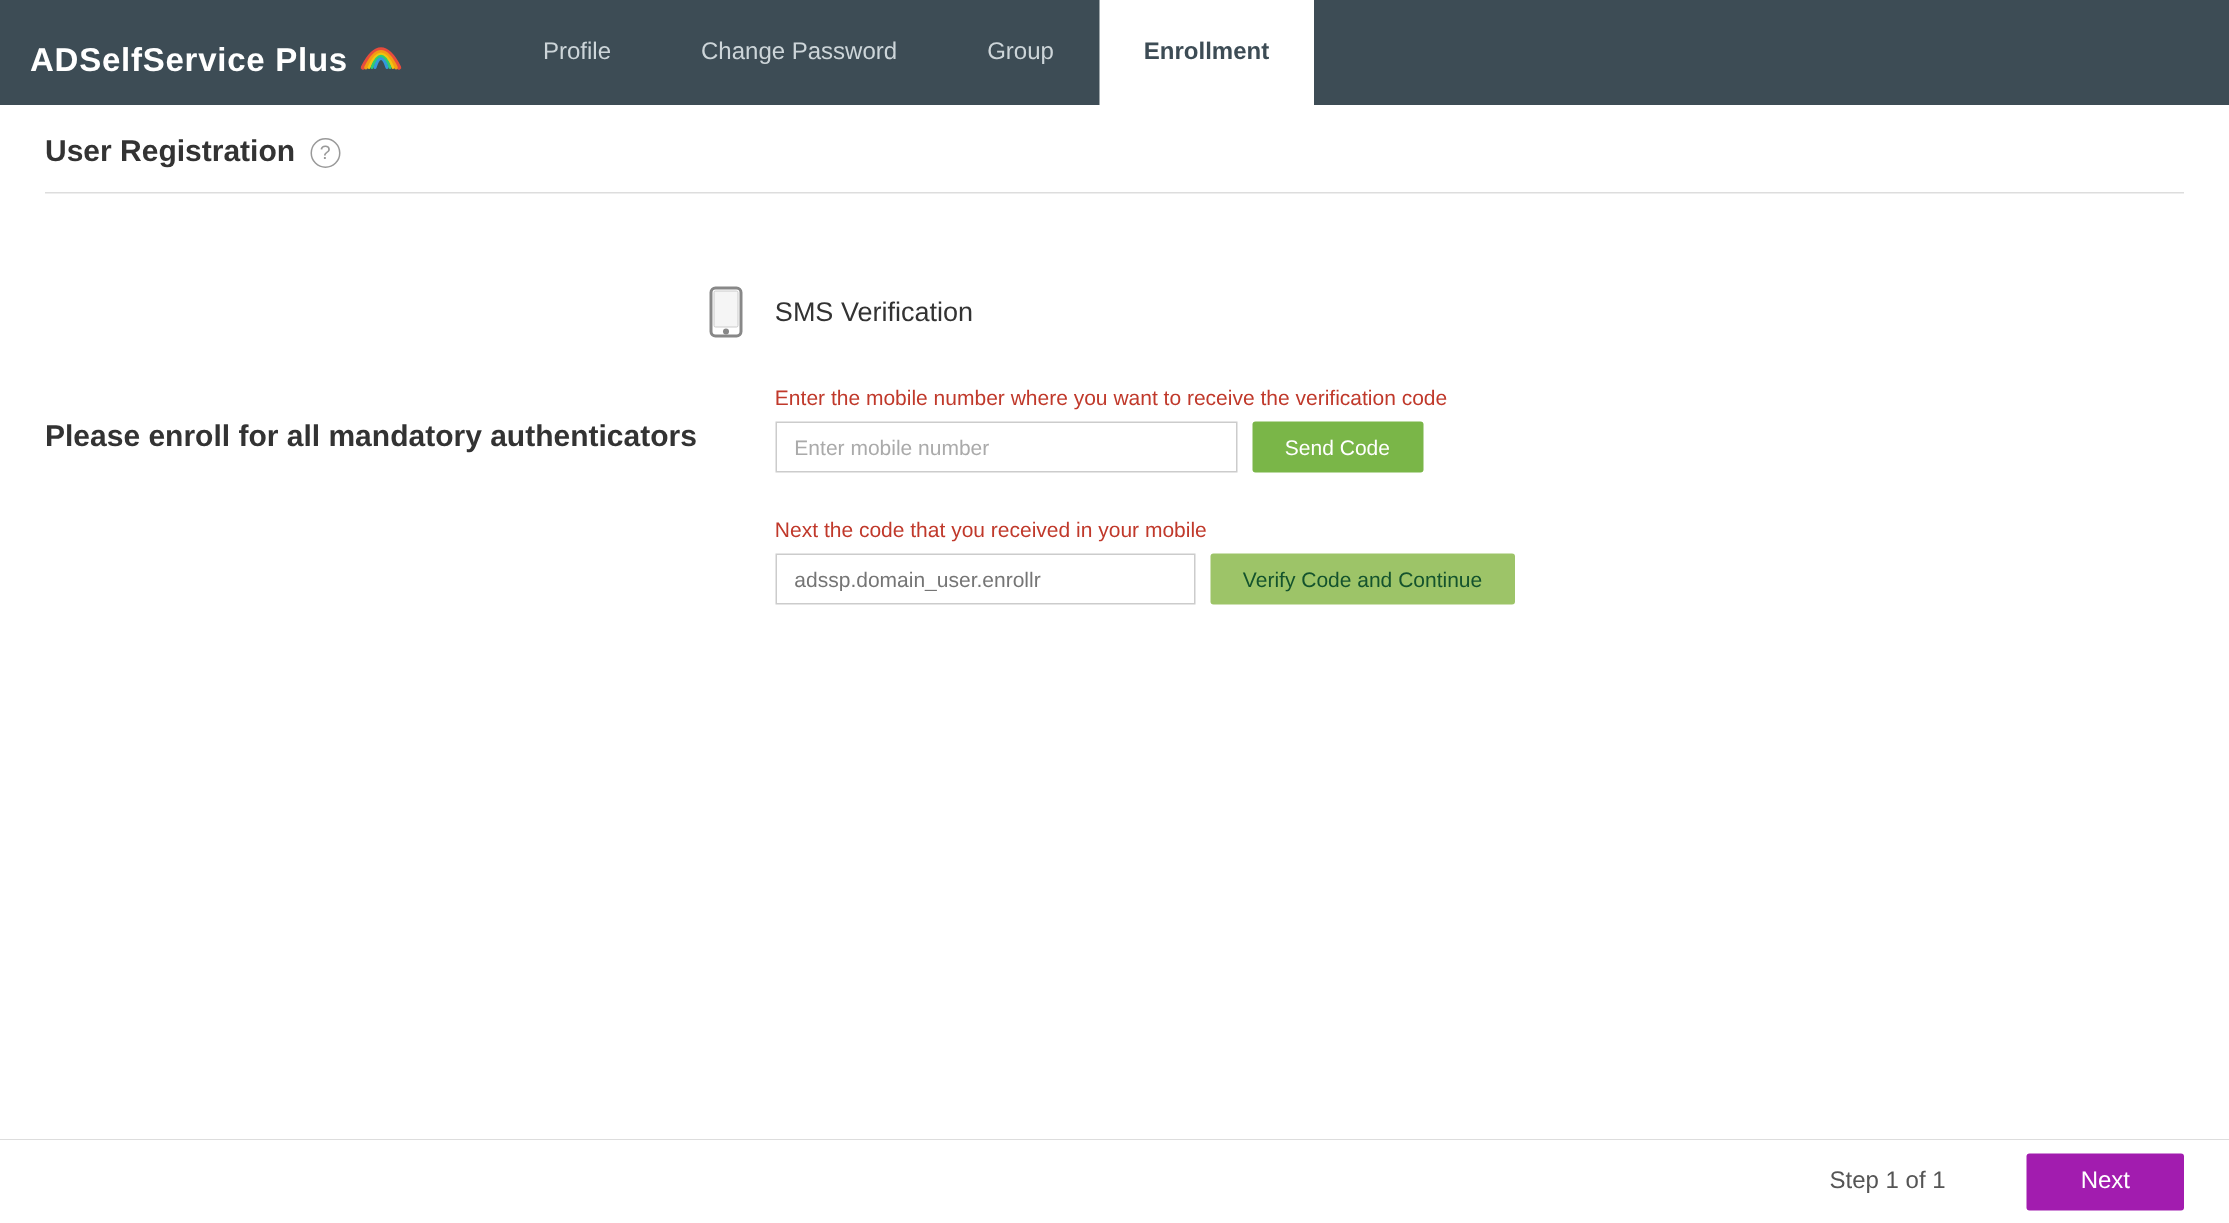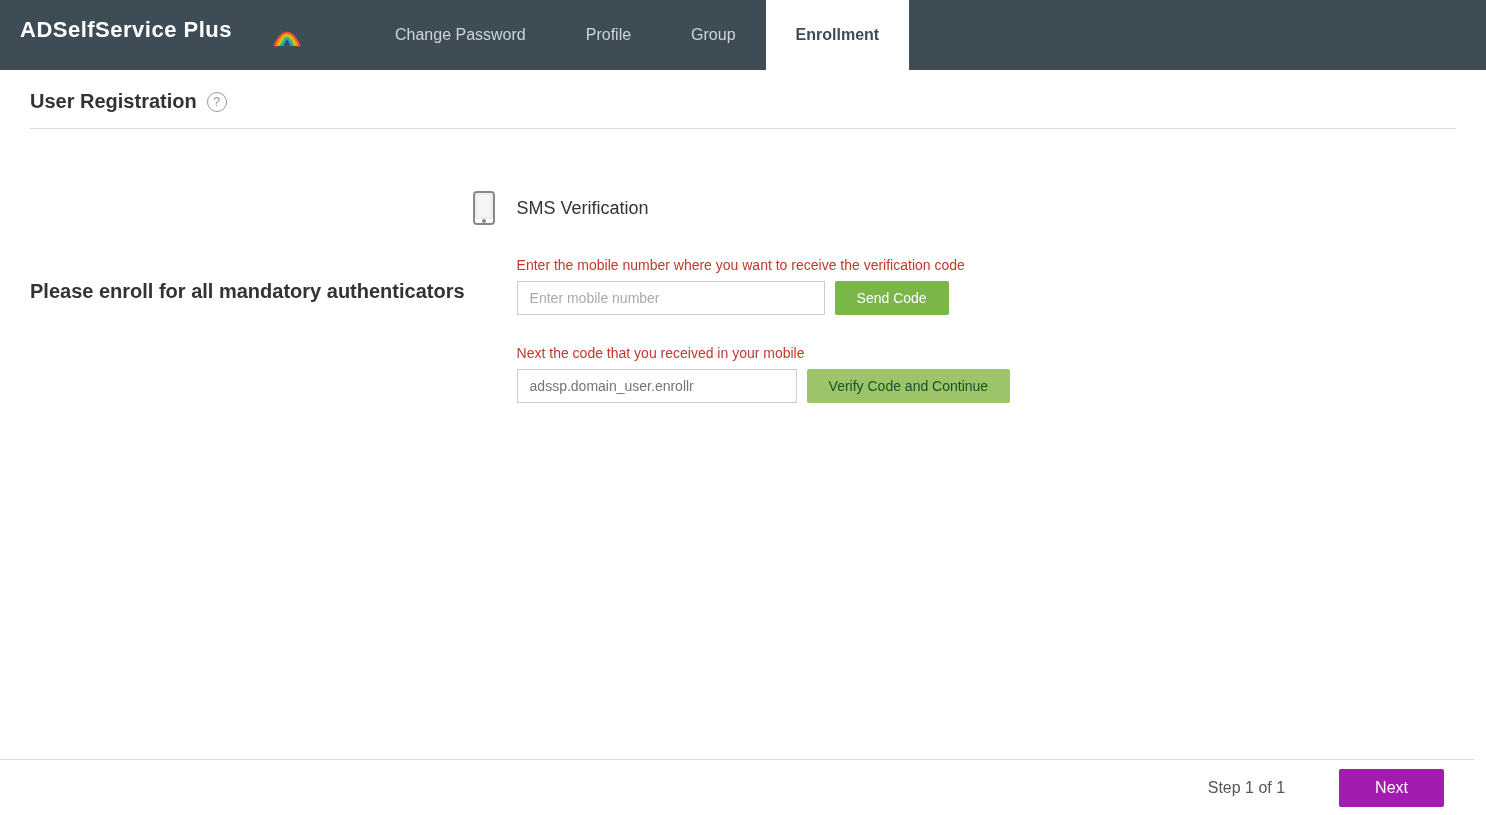--- a/index.html
+++ b/index.html
@@ -8,23 +8,22 @@
     
     .header {
       background: #3d4c55;
       height: 70px;
       display: flex;
       align-items: center;
       padding: 0 20px;
     }
     .logo {
       display: flex;
-      align-items: flex-start;
+      align-items: flex-end;
       margin-right: 60px;
-      gap: 33px;
     }
     .logo-text {
       color: #fff;
       font-size: 22px;
       font-weight: bold;
       letter-spacing: 0.5px;
     }
     .logo-icon {
       width: 36px;
       height: 36px;
@@ -164,21 +163,21 @@
       color: #0c4a6e;
       outline: none;
       width: 280px;
     }
 
     
     .footer {
       position: fixed;
       bottom: 0;
       left: 0;
-      right: 12px;
+      right: 0;
       height: 56px;
       border-top: 1px solid #ddd;
       background: #fff;
       display: flex;
       align-items: center;
       justify-content: flex-end;
       padding: 0 30px;
       gap: 20px;
     }
     .step-label {
@@ -206,22 +205,22 @@
     <svg class="logo-icon" viewBox="0 0 36 36">
       <path d="M6 28 Q18 4 30 28" fill="none" stroke="#e74c3c" stroke-width="3" stroke-linecap="round"></path>
       <path d="M8 28 Q18 7 28 28" fill="none" stroke="#f39c12" stroke-width="2.5" stroke-linecap="round"></path>
       <path d="M10 28 Q18 10 26 28" fill="none" stroke="#f1c40f" stroke-width="2" stroke-linecap="round"></path>
       <path d="M12 28 Q18 13 24 28" fill="none" stroke="#2ecc71" stroke-width="2" stroke-linecap="round"></path>
       <path d="M14 28 Q18 16 22 28" fill="none" stroke="#3498db" stroke-width="2" stroke-linecap="round"></path>
     </svg>
   </div>
 
   <nav class="nav">
+    <a class="nav-item">Profile</a>
     <a class="nav-item">Change Password</a>
-    <a class="nav-item">Profile</a>
     <a class="nav-item">Group</a>
     <a class="nav-item active">Enrollment</a>
   </nav>
 </div>
 
 <div class="page-content">
   <div class="page-title-row">
     <span class="page-title">User Registration</span>
     <div class="help-icon">
       <span>?</span>

